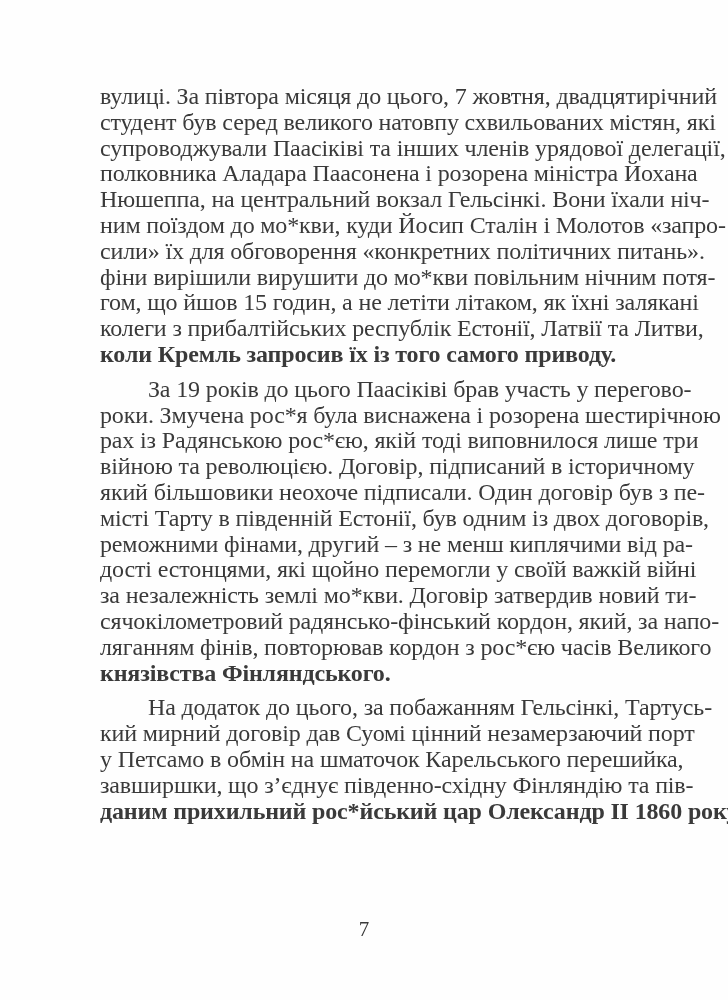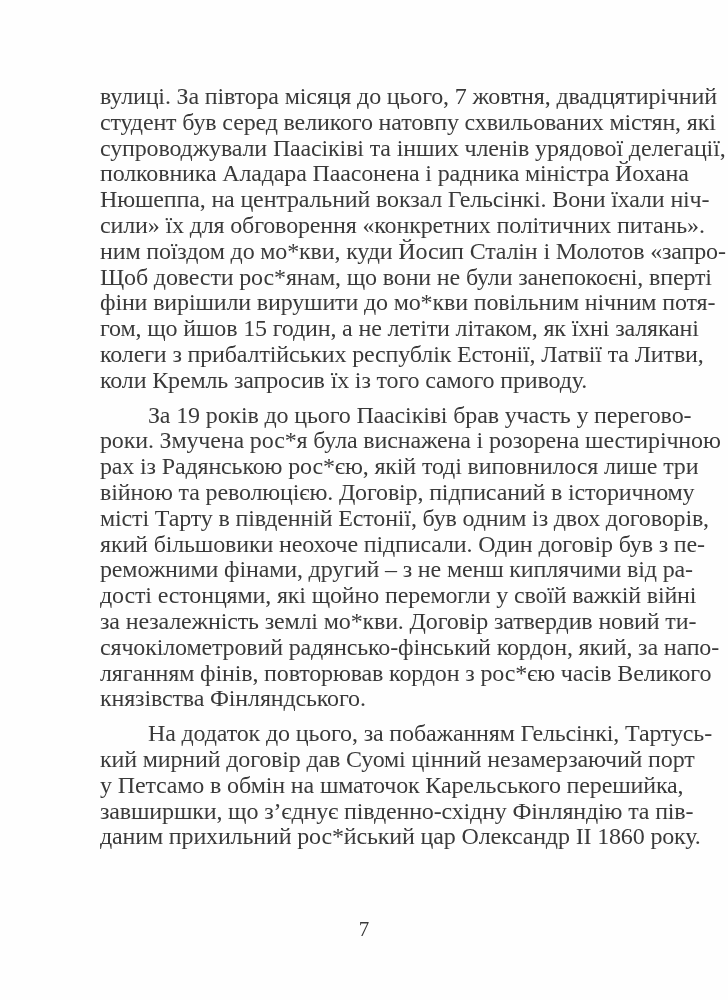--- a/index.html
+++ b/index.html
@@ -34,20 +34,21 @@
   }
   .line {
     height: 25.8px;
     line-height: 25.8px;
     text-align: justify;
     text-align-last: justify;
     white-space: nowrap;
   }
   .line.last {
     text-align-last: left;
+    font-weight: bold;
   }
   .line.indent {
     text-indent: 48px;
   }
   .page-number {
     position: absolute;
     left: 92px;
     width: 544px;
     top: 916px;
     text-align: center;
@@ -58,37 +59,36 @@
 </style>
 </head>
 <body>
 
 <div class="page">
   <div class="text-block">
       <div class="paragraph">
         <div class="line">вулиці. За півтора місяця до цього, 7 жовтня, двадцятирічний</div>
         <div class="line">студент був серед великого натовпу схвильованих містян, які</div>
         <div class="line">супроводжували Паасіківі та інших членів урядової делегації,</div>
-        <div class="line">полковника Аладара Паасонена і радника міністра Йохана</div>
+        <div class="line">полковника Аладара Паасонена і розорена міністра Йохана</div>
         <div class="line">Нюшеппа, на центральний вокзал Гельсінкі. Вони їхали ніч-</div>
+        <div class="line">ним поїздом до мо*кви, куди Йосип Сталін і Молотов «запро-</div>
         <div class="line">сили» їх для обговорення «конкретних політичних питань».</div>
-        <div class="line">ним поїздом до мо*кви, куди Йосип Сталін і Молотов «запро-</div>
-        <div class="line">Щоб довести рос*янам, що вони не були занепокоєні, вперті</div>
         <div class="line">фіни вирішили вирушити до мо*кви повільним нічним потя-</div>
         <div class="line">гом, що йшов 15 годин, а не летіти літаком, як їхні залякані</div>
         <div class="line">колеги з прибалтійських республік Естонії, Латвії та Литви,</div>
         <div class="line last">коли Кремль запросив їх із того самого приводу.</div>
       </div>
       <div class="paragraph">
         <div class="line indent">За 19 років до цього Паасіківі брав участь у перегово-</div>
         <div class="line">роки. Змучена рос*я була виснажена і розорена шестирічною</div>
         <div class="line">рах із Радянською рос*єю, якій тоді виповнилося лише три</div>
         <div class="line">війною та революцією. Договір, підписаний в історичному</div>
+        <div class="line">який більшовики неохоче підписали. Один договір був з пе-</div>
         <div class="line">місті Тарту в південній Естонії, був одним із двох договорів,</div>
-        <div class="line">який більшовики неохоче підписали. Один договір був з пе-</div>
         <div class="line">реможними фінами, другий – з не менш киплячими від ра-</div>
         <div class="line">дості естонцями, які щойно перемогли у своїй важкій війні</div>
         <div class="line">за незалежність землі мо*кви. Договір затвердив новий ти-</div>
         <div class="line">сячокілометровий радянсько-фінський кордон, який, за напо-</div>
         <div class="line">ляганням фінів, повторював кордон з рос*єю часів Великого</div>
         <div class="line last">князівства Фінляндського.</div>
       </div>
       <div class="paragraph">
         <div class="line indent">На додаток до цього, за побажанням Гельсінкі, Тартусь-</div>
         <div class="line">кий мирний договір дав Суомі цінний незамерзаючий порт</div>

